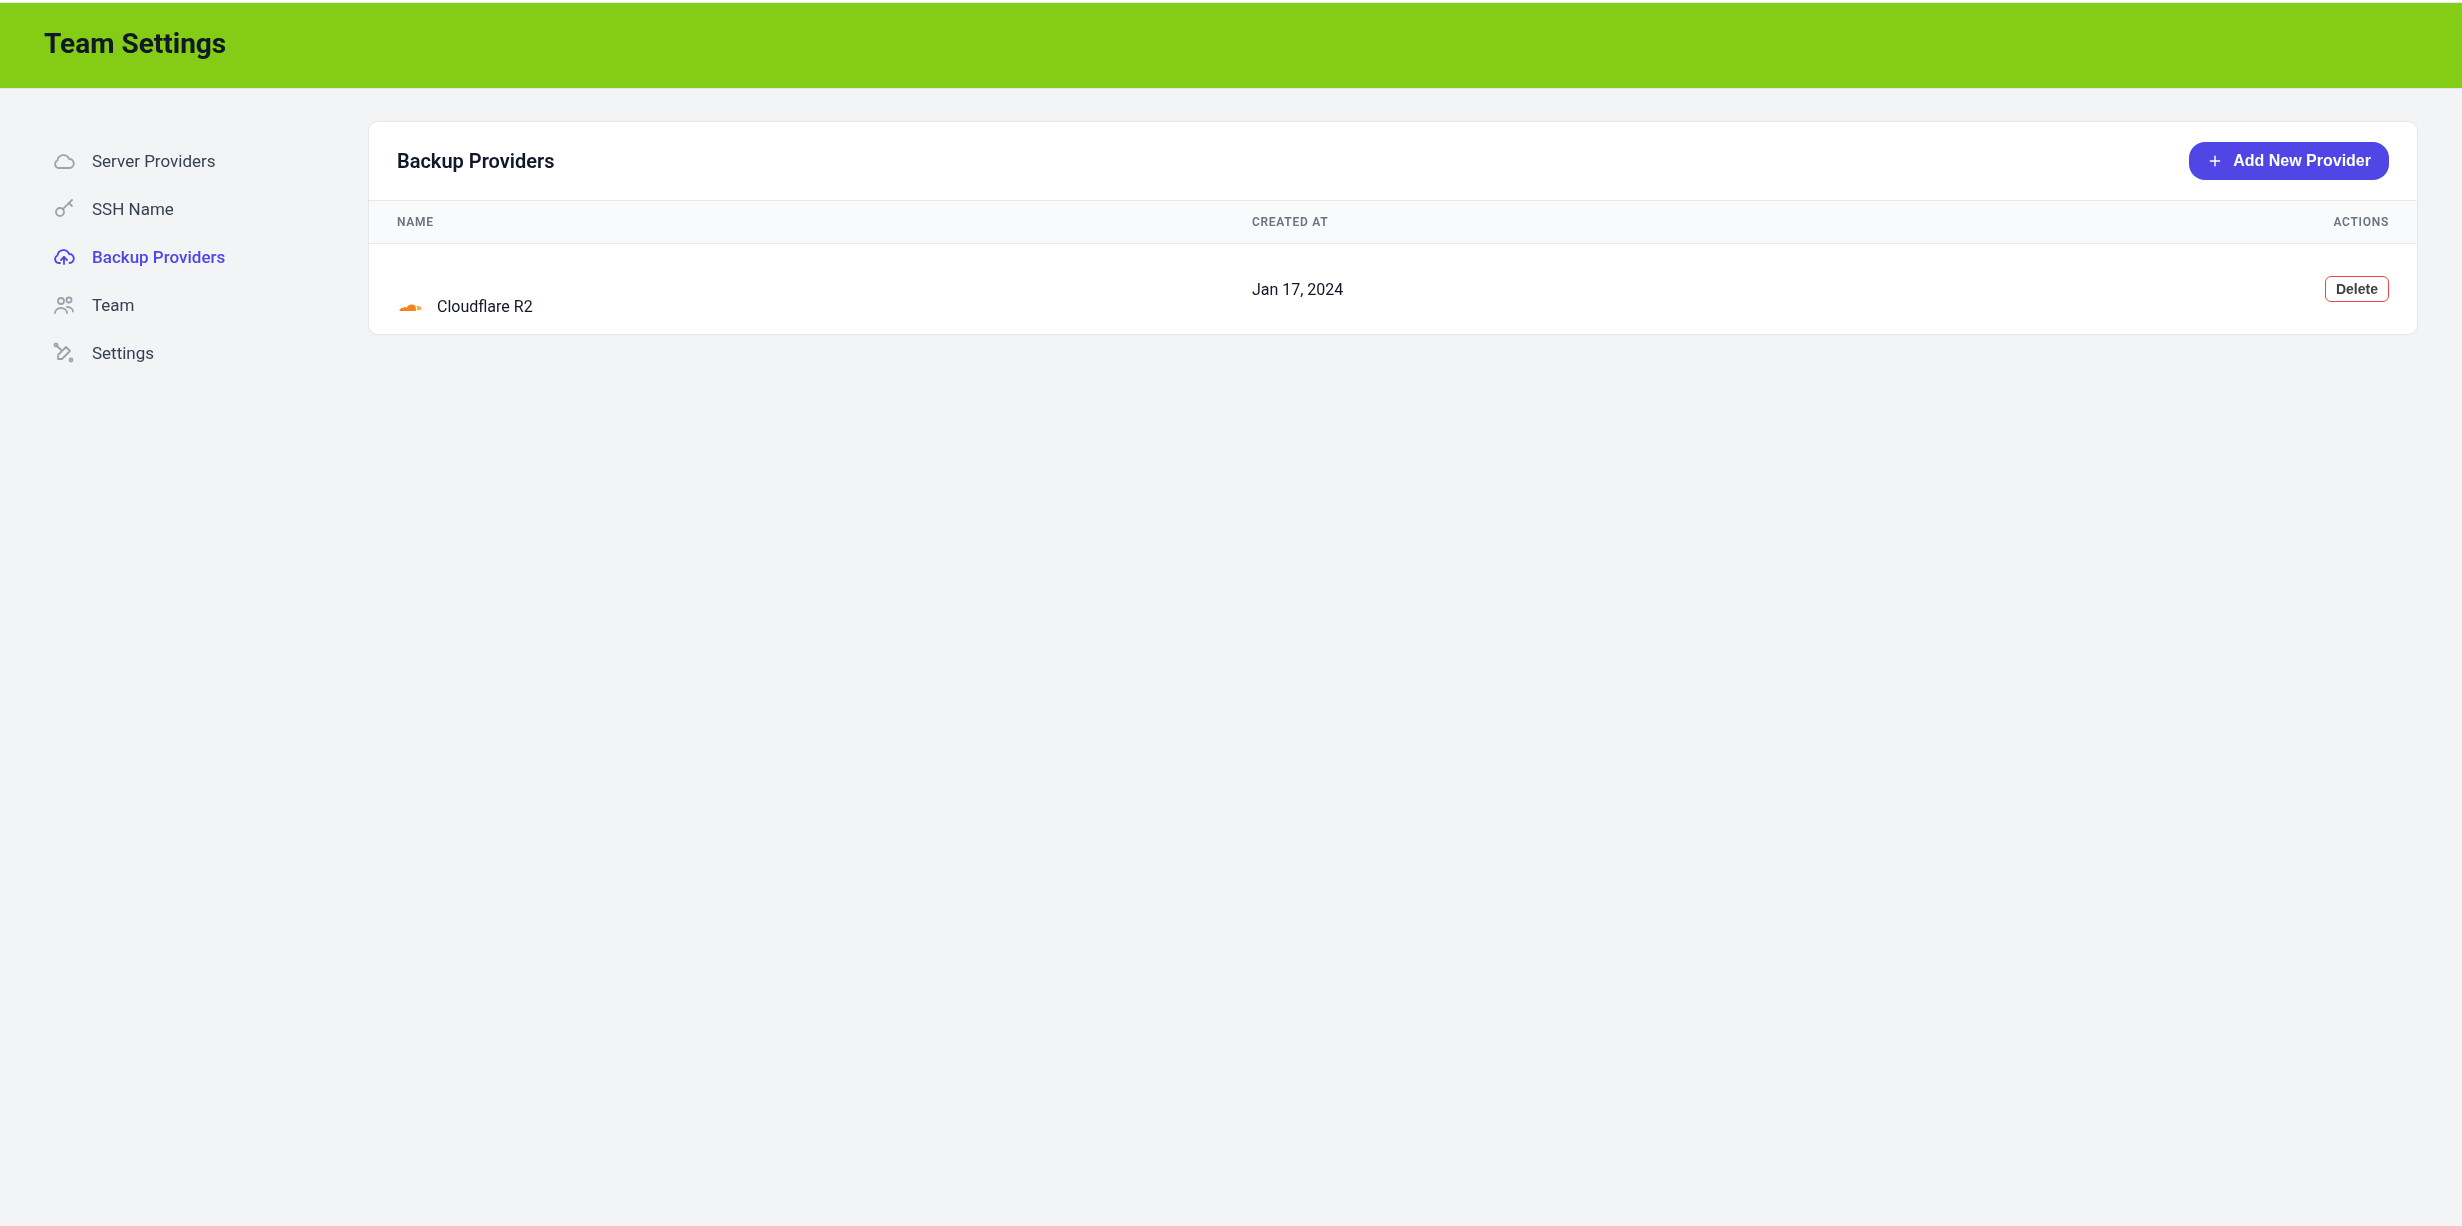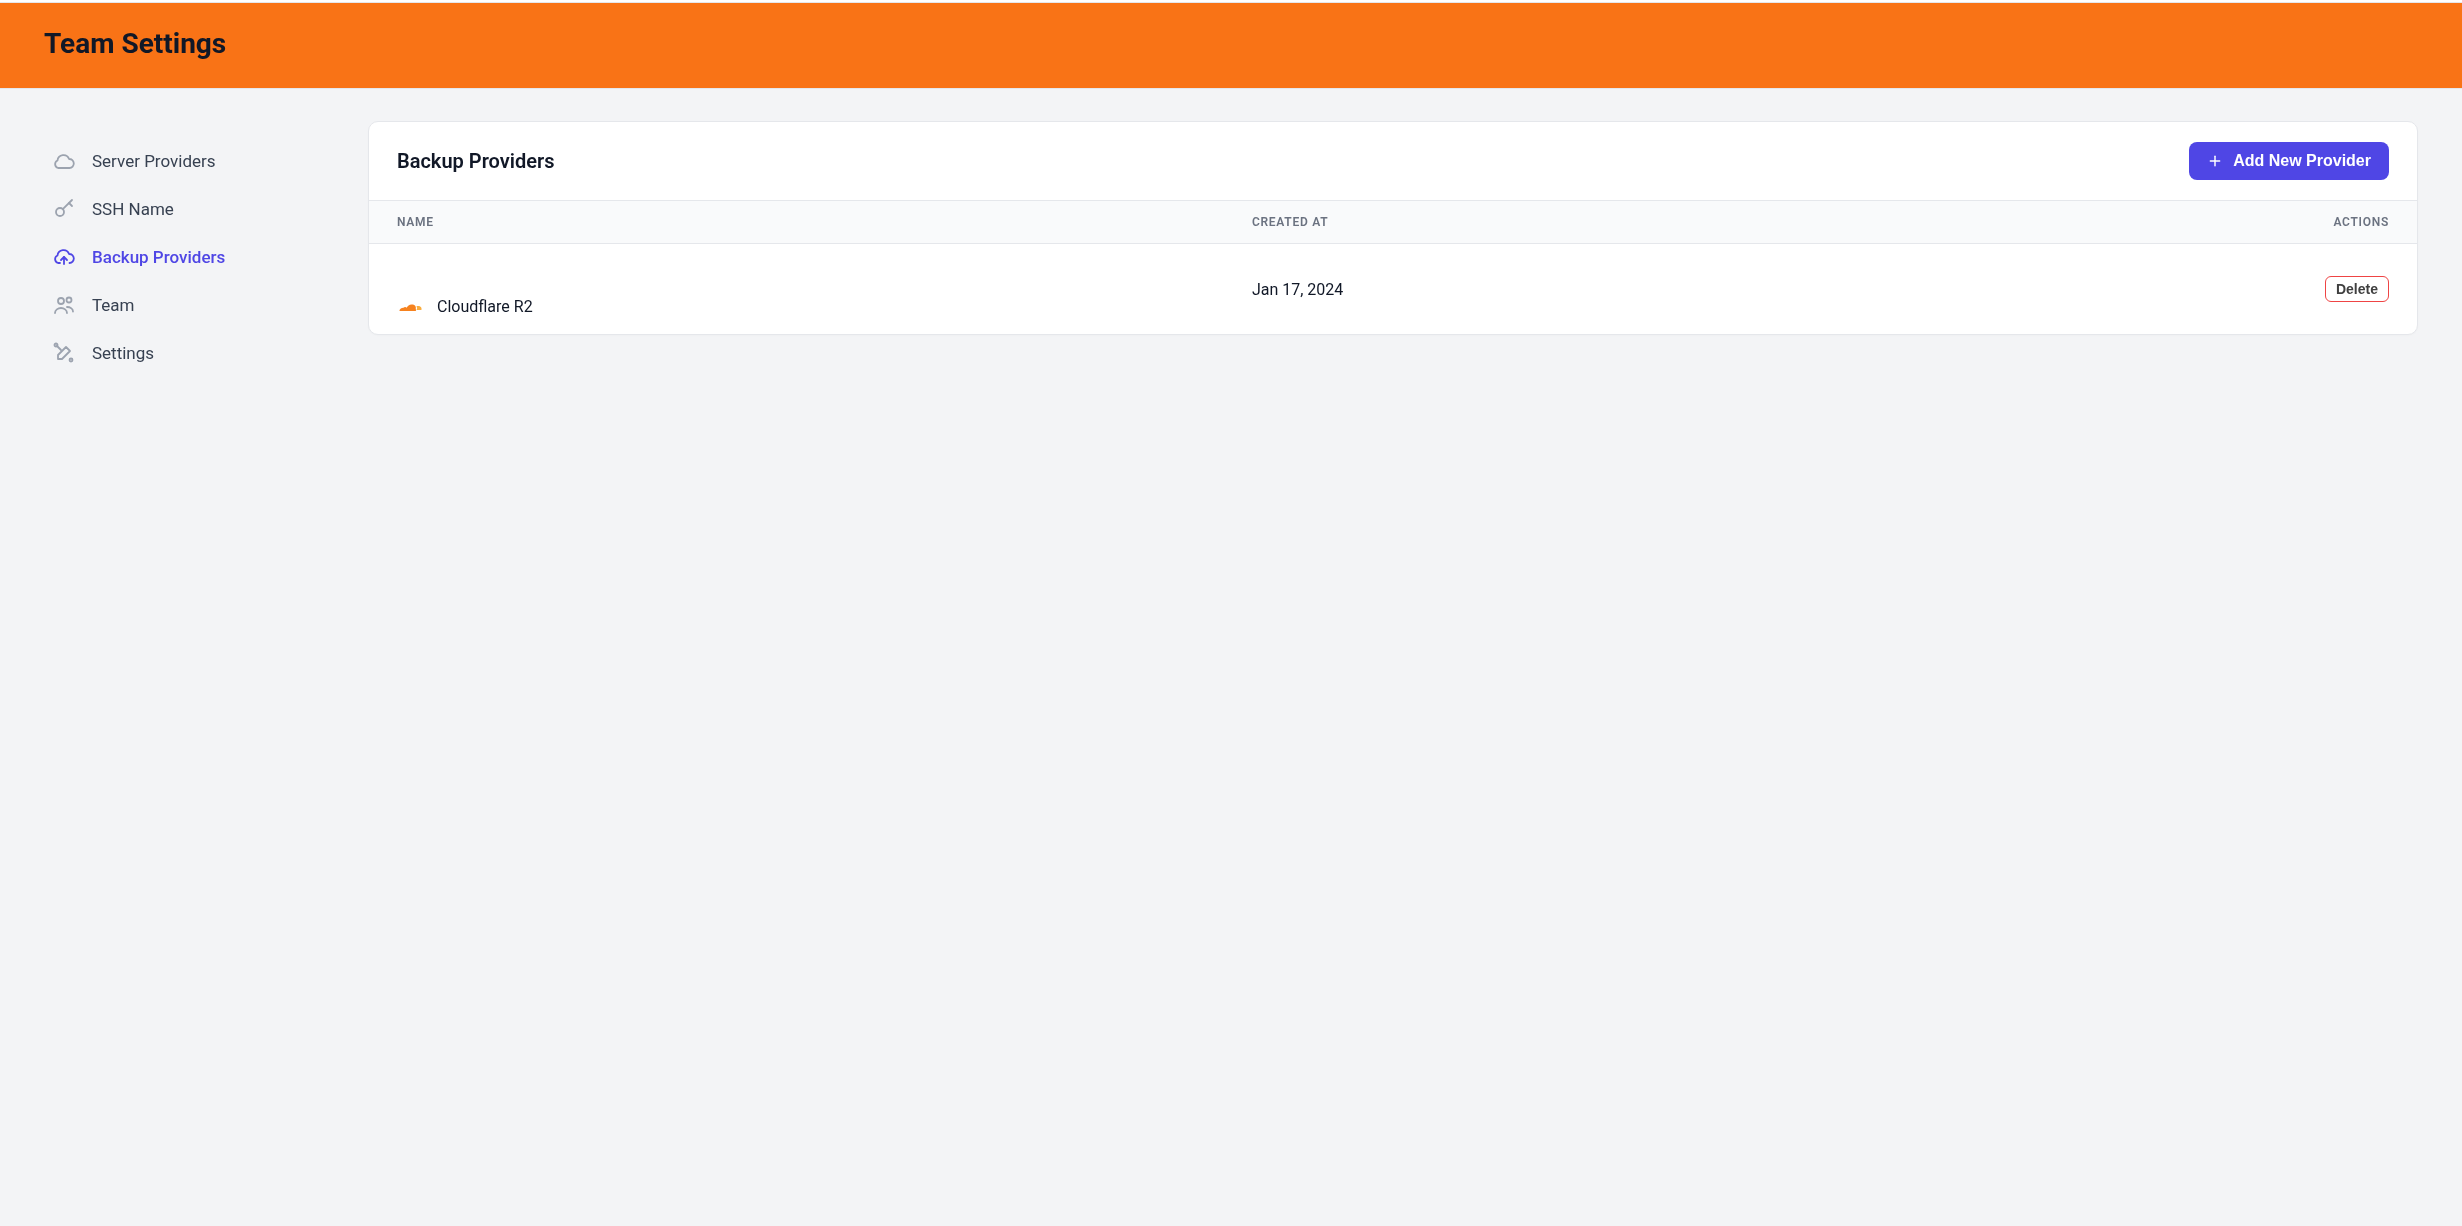--- a/index.html
+++ b/index.html
@@ -10,21 +10,21 @@
     font-size: 16px;
   }
 
   .topbar-stub {
     height: 3px;
     background: #ffffff;
     border-bottom: 1px solid #e5e7eb;
   }
 
   .page-header {
-    background: #f97316;
+    background: #84cc16;
     border-bottom: 1px solid #e5e7eb;
     padding: 24px 44px 28px 44px;
   }
   .page-header h1 {
     font-size: 28px;
     font-weight: 700;
     color: #111827;
   }
 
   .content {
@@ -85,21 +85,21 @@
   .card-header h2 {
     font-size: 20px;
     font-weight: 600;
     color: #111827;
   }
 
   .btn-primary {
     background: #4f46e5;
     color: #ffffff;
     border: none;
-    border-radius: 8px;
+    border-radius: 16px;
     padding: 10px 18px;
     font-size: 16px;
     font-weight: 600;
     display: inline-flex;
     align-items: center;
     gap: 10px;
     cursor: pointer;
   }
   .btn-primary .plus {
     display: inline-flex;

